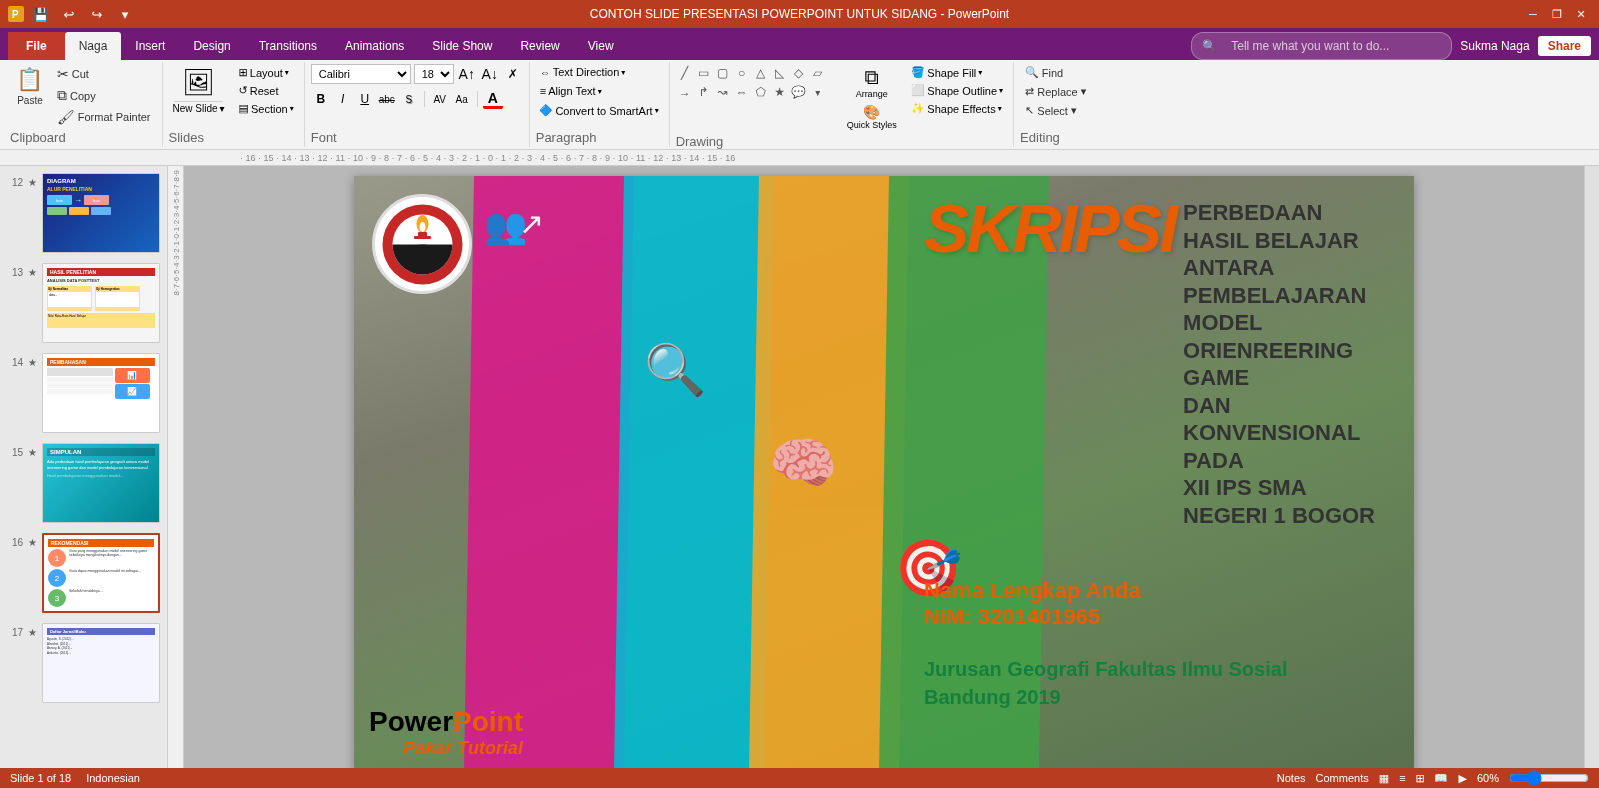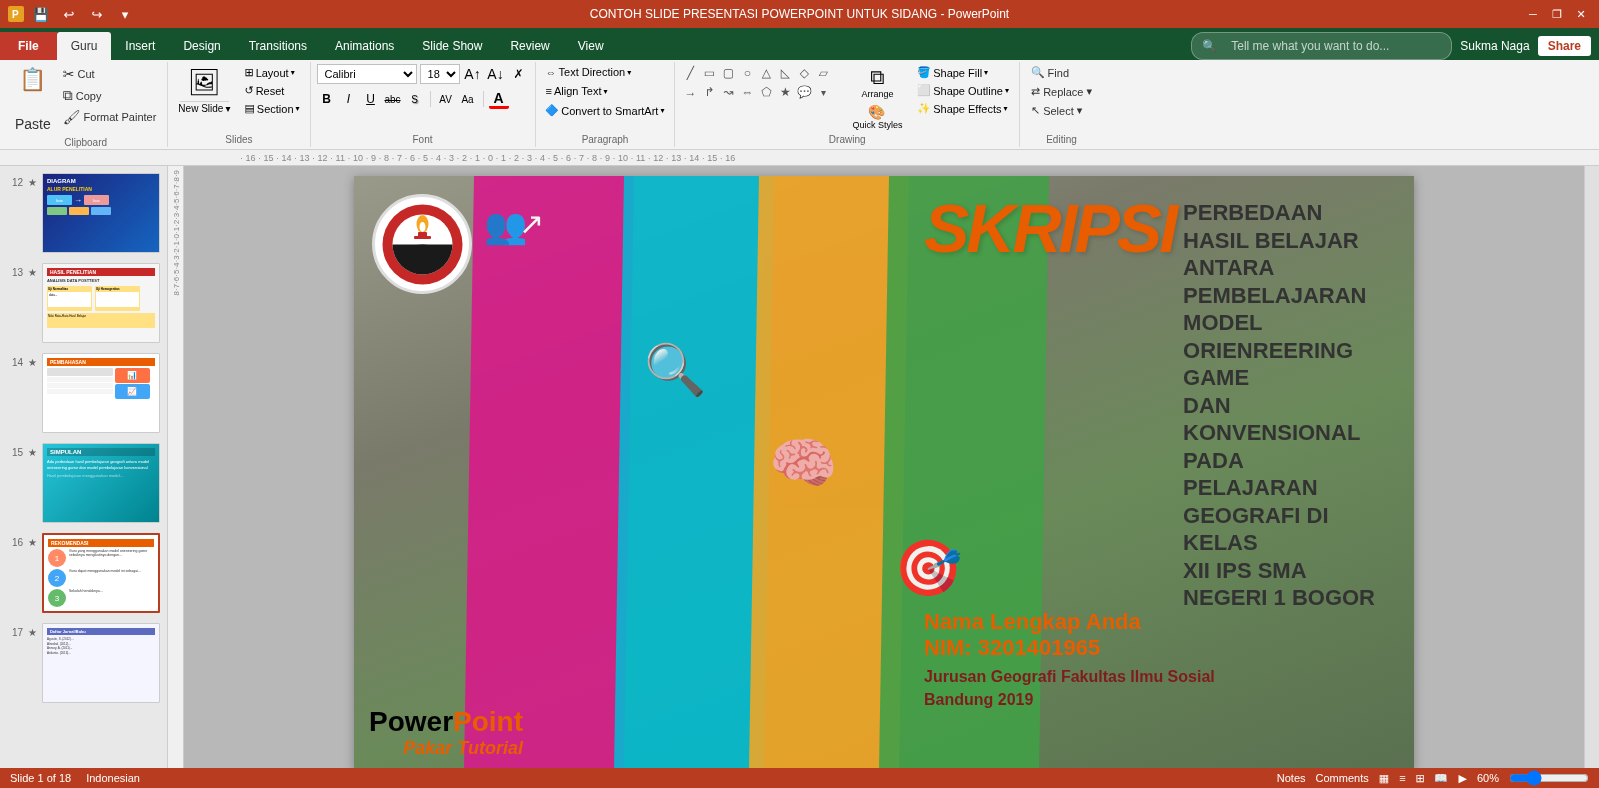--- a/index.html
+++ b/index.html
@@ -53,24 +53,24 @@
       font-size: 13px;
       width: 22px;
       height: 22px;
       display: flex;
       align-items: center;
       justify-content: center;
       cursor: pointer;
       border-radius: 2px;
     }
     #ribbon-tabs {
-      background: #14532d;
+      background: #701a75;
       display: flex;
       align-items: flex-end;
-      padding-left: 0;
+      padding-left: 8px;
       height: 32px;
     }
     .ribbon-tab {
       padding: 4px 14px;
       font-size: 12px;
       color: white;
       cursor: pointer;
       height: 28px;
       display: flex;
       align-items: center;
@@ -101,23 +101,22 @@
     .ribbon-group {
       display: flex;
       flex-direction: column;
       align-items: flex-start;
       padding: 2px 6px;
       border-right: 1px solid #d8d8d8;
       min-width: fit-content;
     }
     .ribbon-group:last-child { border-right: none; }
     .ribbon-group-label {
-      font-size: 10px;
+      font-size: 13px;
       color: #666;
-      text-align: center;
       width: 100%;
       margin-top: auto;
       padding-top: 2px;
     }
     .ribbon-group-content {
       display: flex;
       align-items: flex-start;
       gap: 2px;
       flex: 1;
     }
@@ -128,21 +127,21 @@
       align-items: center;
       justify-content: center;
       padding: 3px 5px;
       border-radius: 3px;
       cursor: pointer;
       font-size: 11px;
       color: #333;
       min-width: 40px;
     }
     .rb-btn .rb-icon { font-size: 22px; margin-bottom: 2px; }
-    .rb-btn .rb-label { font-size: 14px; white-space: nowrap; margin-top: 21px; }
+    .rb-btn .rb-label { font-size: 10px; white-space: nowrap; }
 
     .rb-btn-small {
       display: flex;
       align-items: center;
       gap: 3px;
       padding: 2px 5px;
       border-radius: 3px;
       cursor: pointer;
       font-size: 11px;
       color: #333;
@@ -474,21 +473,21 @@
   <div class="title-text">CONTOH SLIDE PRESENTASI POWERPOINT UNTUK SIDANG - PowerPoint</div>
   <div class="win-controls">
     <div class="win-btn">─</div>
     <div class="win-btn">❐</div>
     <div class="win-btn">✕</div>
   </div>
 </div>
 
 <div id="ribbon-tabs">
   <div class="ribbon-tab file-tab">File</div>
-  <div class="ribbon-tab active">Guru</div>
+  <div class="ribbon-tab active">Naga</div>
   <div class="ribbon-tab">Insert</div>
   <div class="ribbon-tab">Design</div>
   <div class="ribbon-tab">Transitions</div>
   <div class="ribbon-tab">Animations</div>
   <div class="ribbon-tab">Slide Show</div>
   <div class="ribbon-tab">Review</div>
   <div class="ribbon-tab">View</div>
   <div style="flex:1; display:flex; align-items:center; justify-content:flex-end; padding-right:8px; gap:8px;">
     <div style="display:flex; align-items:center; gap:4px; background:rgba(255,255,255,0.15); border-radius:12px; padding:3px 10px; border:1px solid rgba(255,255,255,0.3);">
       <span style="color:rgba(255,255,255,0.8); font-size:12px;">🔍</span>
@@ -895,31 +894,30 @@
 
           <div style="position:absolute;top:18px;right:20px;width:470px;">
             <div style="display:flex;align-items:flex-start;gap:0;">
               <div style="font-size:68px;font-weight:900;color:#e85d00;font-style:italic;line-height:1;writing-mode:horizontal-tb;text-shadow:2px 2px 4px rgba(0,0,0,0.15);letter-spacing:-3px;">SKRIPSI</div>
               <div style="margin-left:8px;margin-top:5px;">
                 <div style="font-size:22px;font-weight:800;color:#333;line-height:1.25;">
                   <div>PERBEDAAN HASIL BELAJAR</div>
                   <div>ANTARA PEMBELAJARAN</div>
                   <div>MODEL ORIENREERING GAME</div>
                   <div>DAN KONVENSIONAL PADA</div>
-                  <div>PELAJARAN GEOGRAFI DI KELAS</div>
                   <div>XII IPS SMA  NEGERI 1 BOGOR</div>
                 </div>
               </div>
             </div>
           </div>
 
           <div style="position:absolute;right:20px;bottom:60px;width:470px;">
             <div style="font-size:22px;font-weight:700;color:#e85d00;">Nama Lengkap Anda</div>
             <div style="font-size:22px;font-weight:700;color:#e85d00;">NIM: 3201401965</div>
-            <div style="font-size:16px;font-weight:600;color:#7f1d1d;margin-top:5px;line-height:1.4;">
+            <div style="font-size:20px;font-weight:600;color:#15803d;margin-top:25px;line-height:1.4;">
               <div>Jurusan Geografi  Fakultas Ilmu Sosial</div>
               <div>Bandung 2019</div>
             </div>
           </div>
 
           <div style="position:absolute;bottom:12px;left:15px;z-index:10;">
             <div style="font-size:28px;font-weight:900;color:black;">
               <span>Power</span><span style="color:#e85d00;">Point</span>
             </div>
             <div style="font-size:18px;font-weight:700;color:#e85d00;font-style:italic;text-align:right;">Pakar Tutorial</div>

